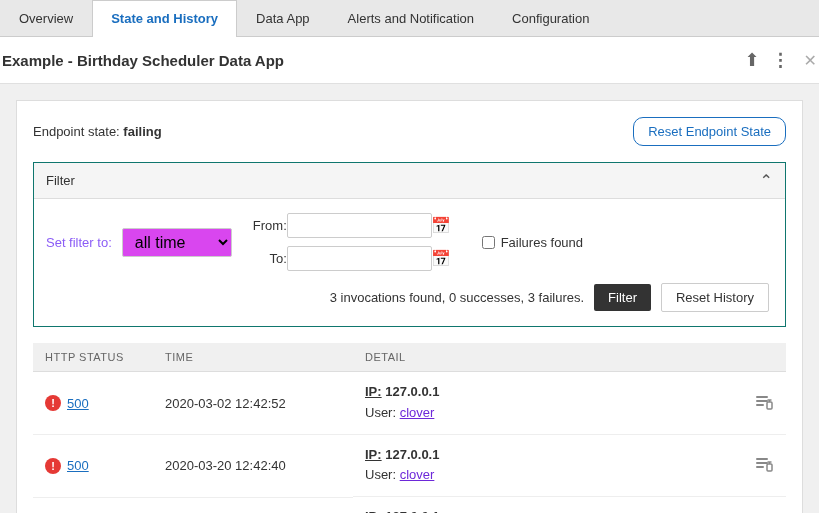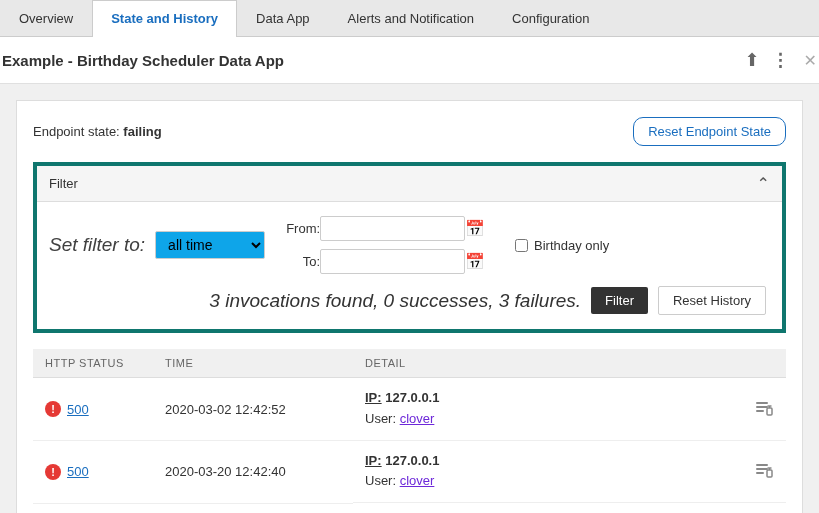--- a/index.html
+++ b/index.html
@@ -50,39 +50,39 @@
       border: 1px solid #1a6ebf;
       color: #1a6ebf;
       background: #fff;
       padding: 6px 14px;
       cursor: pointer;
       font-size: 13px;
       border-radius: 10px;
     }
 
     
-    .filter-panel { border: 4px solid #0f766e; }
+    .filter-panel { border: 1px solid #0f766e; }
     .filter-header {
       background: #f5f5f5;
       padding: 8px 12px;
       display: flex;
       justify-content: space-between;
       align-items: center;
       border-bottom: 1px solid #ddd;
       cursor: pointer;
     }
     .filter-body { padding: 14px 12px; background: #fff; }
     .filter-row { display: flex; align-items: center; gap: 10px; margin-bottom: 12px; }
-    .filter-label { font-size: 19px; color: #404040; white-space: nowrap; font-style: italic; }
+    .filter-label { font-size: 13px; color: #8b5cf6; white-space: nowrap; }
     .filter-select {
       border: 1px solid #ccc;
       padding: 4px 8px;
-      font-size: 14px;
+      font-size: 16px;
       border-radius: 2px;
-      background: #0ea5e9;
+      background: #d946ef;
       min-width: 110px;
     }
     .filter-from-to { display: flex; flex-direction: column; gap: 8px; margin-left: 10px; }
     .from-to-row { display: flex; align-items: center; }
     .from-to-label { font-size: 13px; width: 35px; text-align: right; }
     .date-input {
       border: 1px solid #ccc;
       padding: 4px 8px;
       font-size: 13px;
       border-radius: 2px;
@@ -91,21 +91,21 @@
     .cal-icon { color: #1a6ebf; cursor: pointer; font-size: 16px; }
     .failures-only-row { display: flex; align-items: center; gap: 6px; margin-left: 20px; }
     .invocation-summary {
       display: flex;
       align-items: center;
       justify-content: flex-end;
       gap: 10px;
       margin-top: 4px;
       padding-right: 4px;
     }
-    .invocation-text { font-size: 19px; font-style: italic; }
+    .invocation-text { font-size: 13px; }
     .btn-filter {
       background: #333;
       color: #fff;
       border: none;
       padding: 6px 14px;
       cursor: pointer;
       font-size: 13px;
       border-radius: 2px;
     }
     .btn-reset-filter {
@@ -218,21 +218,21 @@
           </div>
           <div class="from-to-row">
             <span class="from-to-label">To:</span>
             <input type="text" class="date-input" value="" style="">
             <span class="cal-icon">📅</span>
           </div>
         </div>
 
         <div class="failures-only-row">
           <input type="checkbox" style="">
-          <span>Birthday only</span>
+          <span>Failures found</span>
         </div>
       </div>
 
       <div class="invocation-summary">
         <span class="invocation-text">3 invocations found, 0 successes, 3 failures.</span>
         <button class="btn-filter">Filter</button>
         <button class="btn-reset-filter">Reset History</button>
       </div>
     </div>
   </div>

